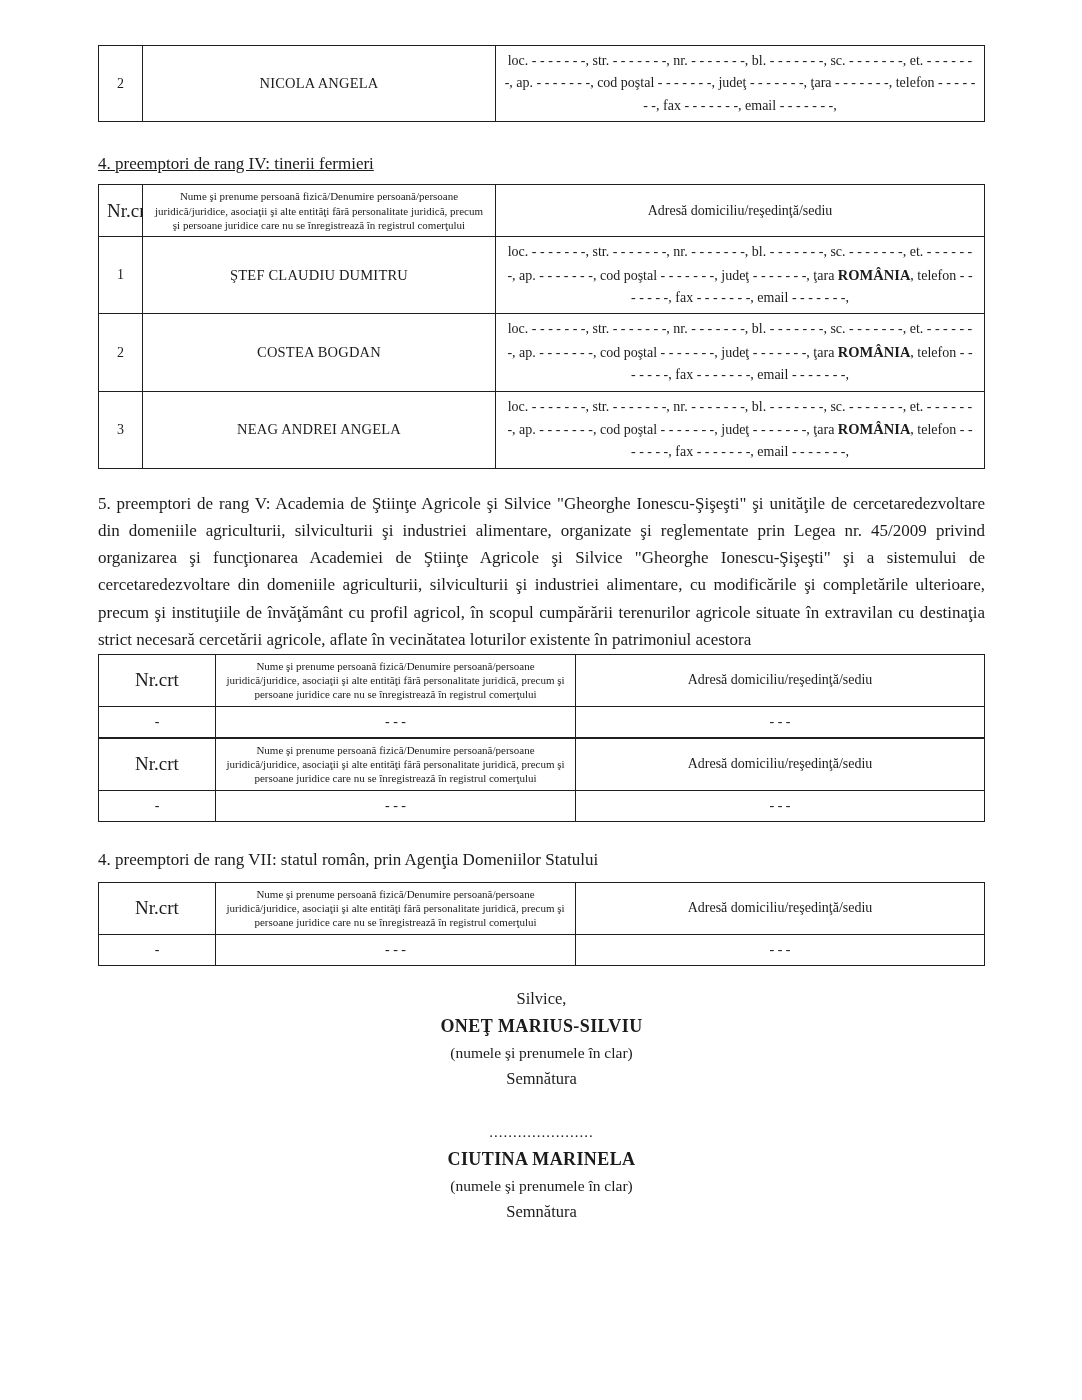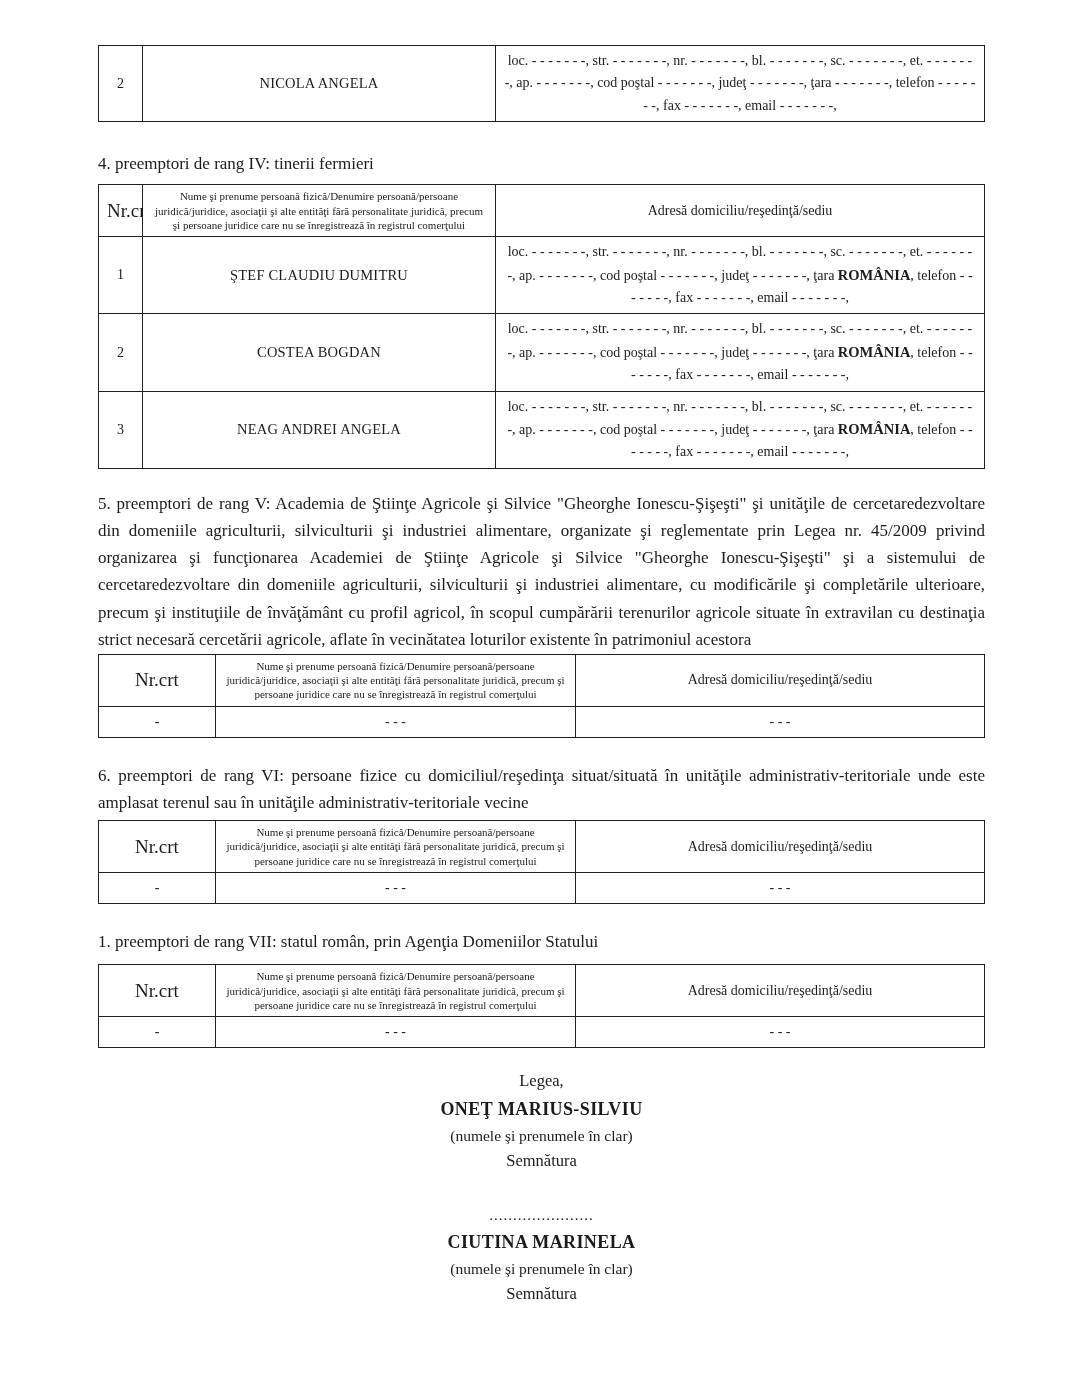--- a/index.html
+++ b/index.html
@@ -76,21 +76,21 @@
   .hdr-row-b { height: 46px; }
   .cell-dash { font-size: 14px; }
 
   
   .sec-heading {
     font-size: 17px;
     line-height: 1.6;
     text-align: justify;
     margin: 0;
   }
-  .mt-h4   { margin-top: 28px; margin-bottom: 7px; }
+  .mt-h4   { margin-top: 28px; margin-bottom: 7px; text-decoration: underline; }
   .mt-p5   { margin-top: 21px; margin-bottom: 1px; }
   .mt-h6   { margin-top: 24px; margin-bottom: 4px; }
   .mt-h7   { margin-top: 24px; margin-bottom: 9px; }
 
   
   .sig-block {
     margin-top: 25px;
     text-align: center;
   }
   .sig-line {
@@ -180,21 +180,20 @@
       <th class="hdr-addr">Adresă domiciliu/reşedinţă/sediu</th>
     </tr>
     <tr class="row-short">
       <td class="cell-dash">-</td>
       <td class="cell-dash">- - -</td>
       <td class="cell-dash">- - -</td>
     </tr>
   </tbody>
     </table>
 
-  <p class="sec-heading mt-h6">6. preemptori de rang VI: persoane fizice cu domiciliul/reşedinţa situat/situată în unităţile administrativ-teritoriale unde este amplasat terenul sau în unităţile administrativ-teritoriale vecine</p>
 
   <table class="tbl">
     <colgroup>
         <col class="col-nr-b">
         <col class="col-name-b">
         <col>
       </colgroup>
     <tbody>
         <tr class="hdr-row-b">
       <th class="hdr-nr">Nr.crt</th>
@@ -202,21 +201,21 @@
       <th class="hdr-addr">Adresă domiciliu/reşedinţă/sediu</th>
     </tr>
     <tr class="row-short">
       <td class="cell-dash">-</td>
       <td class="cell-dash">- - -</td>
       <td class="cell-dash">- - -</td>
     </tr>
   </tbody>
     </table>
 
-  <p class="sec-heading mt-h7">1. preemptori de rang VII: statul român, prin Agenţia Domeniilor Statului</p>
+  <p class="sec-heading mt-h7">4. preemptori de rang VII: statul român, prin Agenţia Domeniilor Statului</p>
 
   <table class="tbl">
     <colgroup>
         <col class="col-nr-b">
         <col class="col-name-b">
         <col>
       </colgroup>
     <tbody>
         <tr class="hdr-row-b">
       <th class="hdr-nr">Nr.crt</th>
@@ -225,21 +224,21 @@
     </tr>
     <tr class="row-short">
       <td class="cell-dash">-</td>
       <td class="cell-dash">- - -</td>
       <td class="cell-dash">- - -</td>
     </tr>
   </tbody>
     </table>
 
   <div class="sig-block">
-    <div class="sig-line">Legea,</div>
+    <div class="sig-line">Silvice,</div>
     <div class="sig-line sig-name">ONEŢ MARIUS-SILVIU</div>
     <div class="sig-line sig-clar">(numele şi prenumele în clar)</div>
     <div class="sig-line">Semnătura</div>
     <div class="sig-line sig-dots">......................</div>
     <div class="sig-line sig-name">CIUTINA MARINELA</div>
     <div class="sig-line sig-clar">(numele şi prenumele în clar)</div>
     <div class="sig-line">Semnătura</div>
 
   </div>
 

